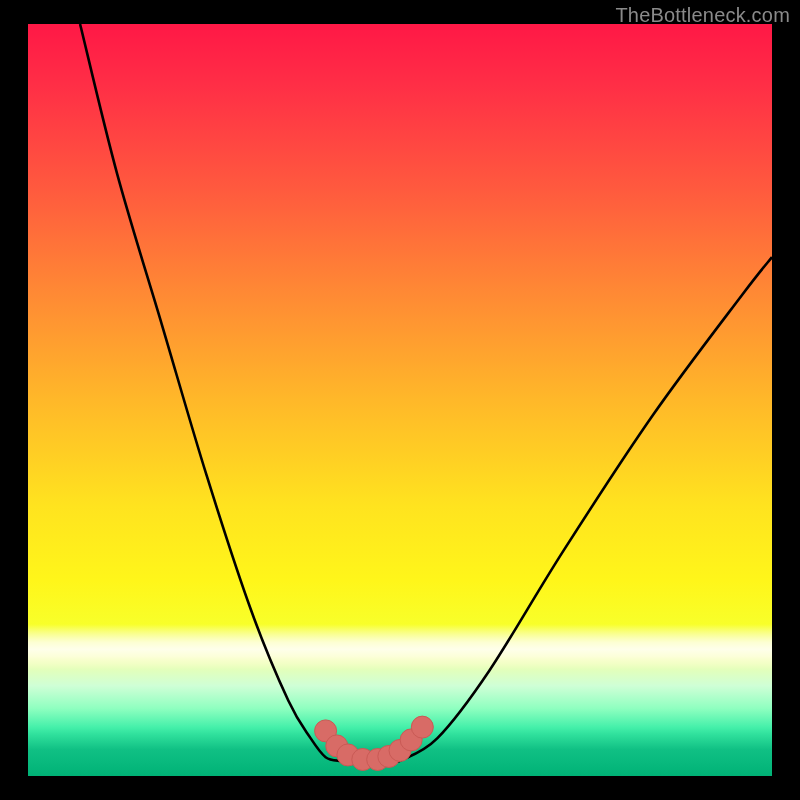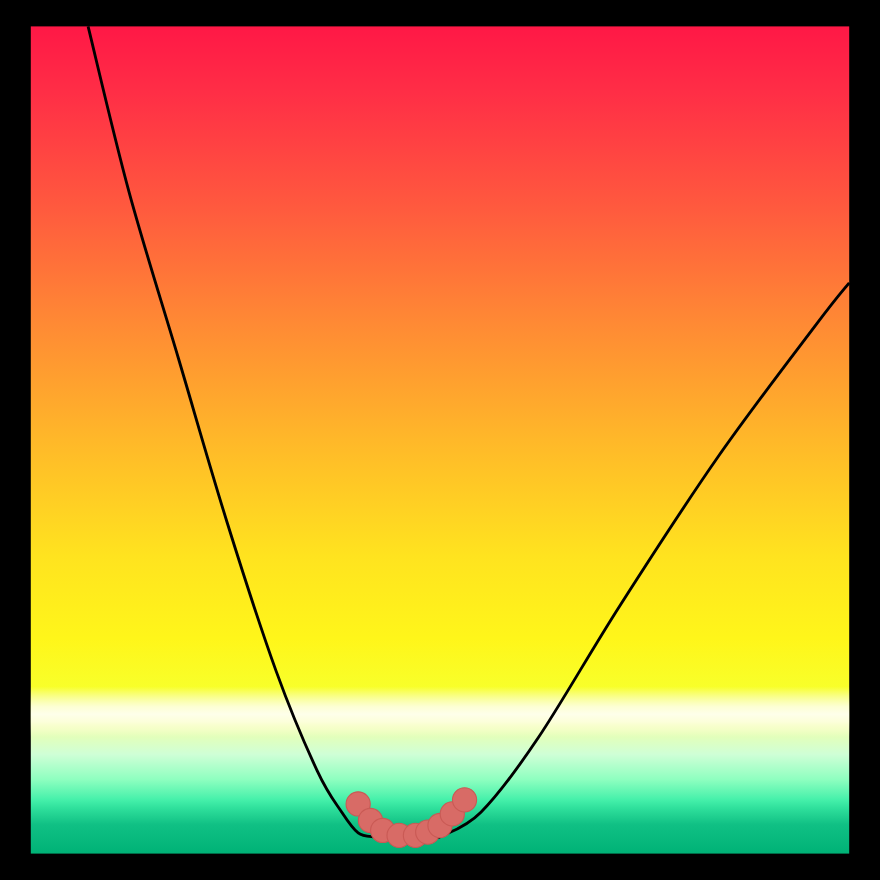--- a/index.html
+++ b/index.html
@@ -91,13 +91,14 @@
           <circle cx="319.92" cy="730.944" r="11" fill="#d86b66" stroke="#c95a55" stroke-width="1"></circle>
           <circle cx="334.8" cy="735.456" r="11" fill="#d86b66" stroke="#c95a55" stroke-width="1"></circle>
           <circle cx="349.68" cy="735.456" r="11" fill="#d86b66" stroke="#c95a55" stroke-width="1"></circle>
           <circle cx="360.84" cy="732.448" r="11" fill="#d86b66" stroke="#c95a55" stroke-width="1"></circle>
           <circle cx="372" cy="726.432" r="11" fill="#d86b66" stroke="#c95a55" stroke-width="1"></circle>
           <circle cx="383.16" cy="715.904" r="11" fill="#d86b66" stroke="#c95a55" stroke-width="1"></circle>
           <circle cx="394.32" cy="703.12" r="11" fill="#d86b66" stroke="#c95a55" stroke-width="1"></circle>
         </g>
     </svg>
   </div>
+  <div class="watermark">TheBottleneck.com</div>
 </div>
 
 </body></html>

